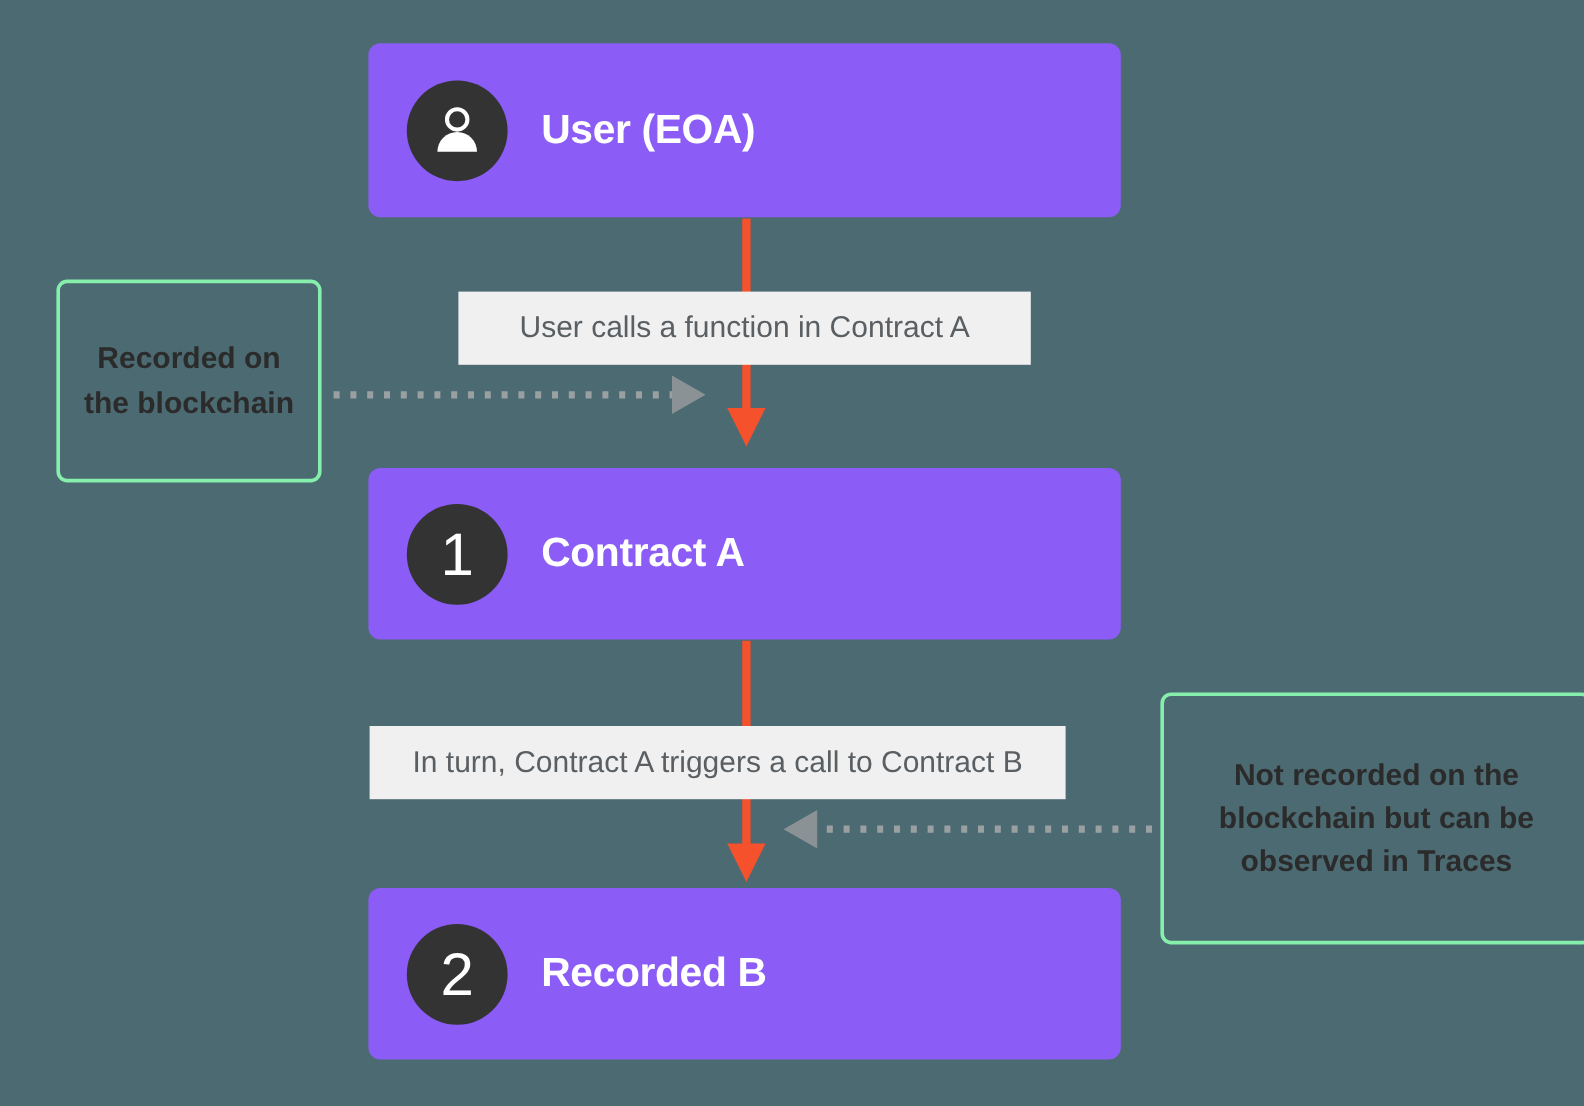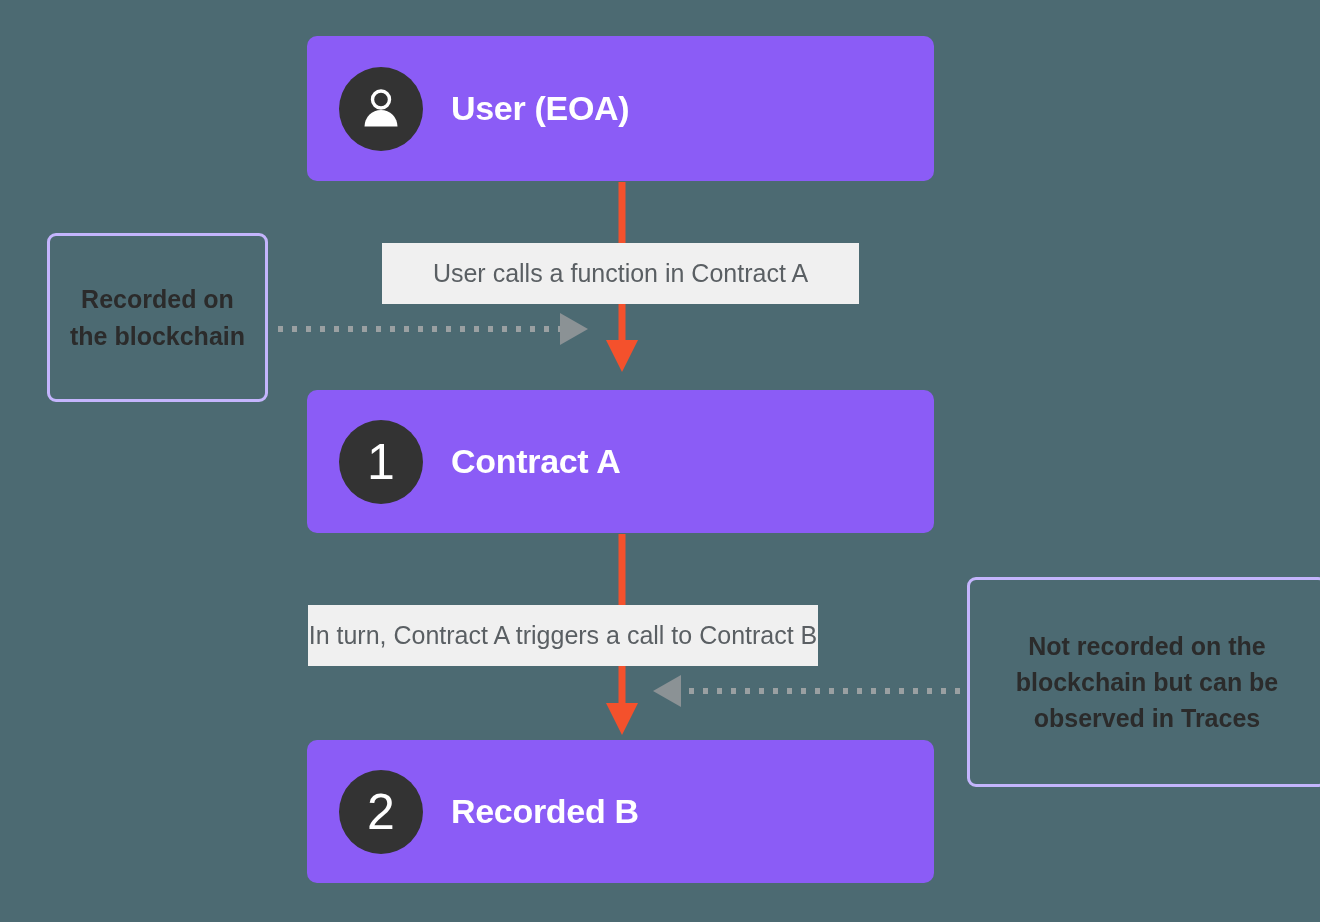--- a/index.html
+++ b/index.html
@@ -69,26 +69,26 @@
     display: flex;
     align-items: center;
     justify-content: center;
     color: #5a5f63;
     font-size: 25px;
     z-index: 4;
     box-sizing: border-box;
     white-space: nowrap;
   }
   #step-label-1 { left: 382px; top: 243px; width: 477px; height: 61px; }
-  #step-label-2 { left: 308px; top: 605px; width: 510px; height: 61px; }
+  #step-label-2 { left: 308px; top: 605px; width: 580px; height: 61px; }
 
   
   .annotation {
     position: absolute;
-    border: 3px solid #c4b5fd;
+    border: 3px solid #86efac;
     border-radius: 9px;
     display: flex;
     align-items: center;
     justify-content: center;
     text-align: center;
     color: #2b2b2b;
     font-weight: bold;
     box-sizing: border-box;
     z-index: 4;
     background: transparent;

